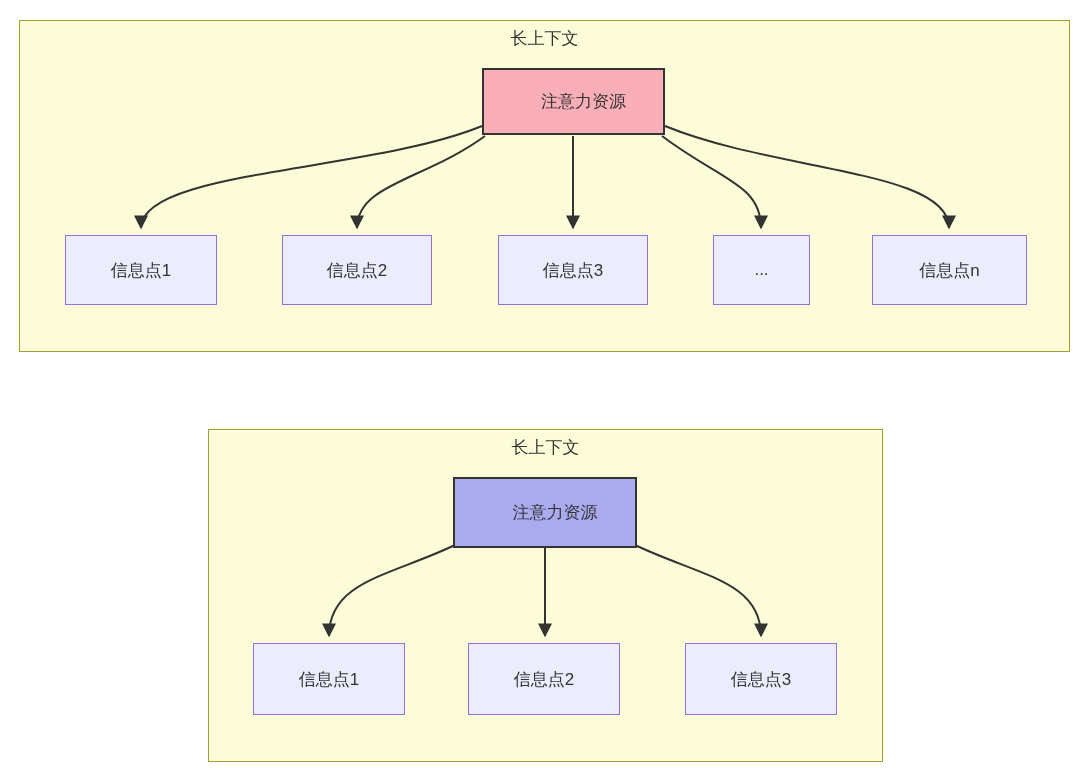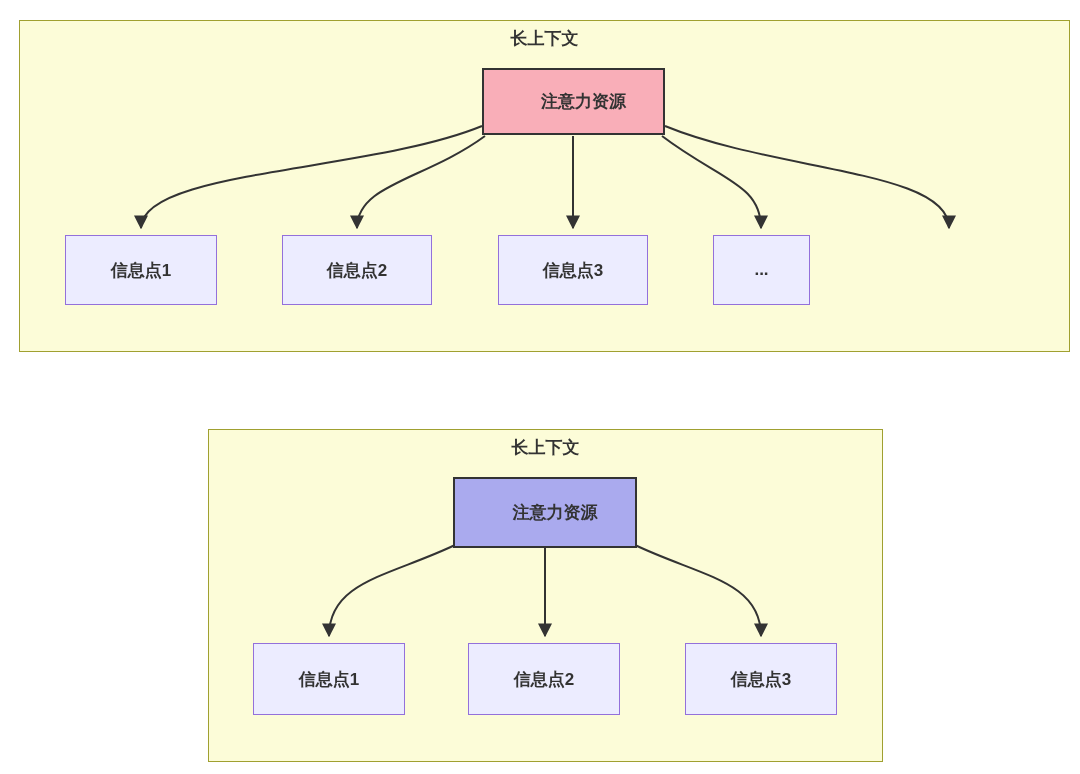--- a/index.html
+++ b/index.html
@@ -16,21 +16,20 @@
   * { box-sizing: border-box; }
   html, body { margin: 0; padding: 0; background: #ffffff; }
   .canvas {
     position: relative;
     width: 1080px;
     height: 774px;
     background: #ffffff;
     font-family: "Liberation Sans", "DejaVu Sans", sans-serif;
     color: var(--text);
     overflow: hidden;
-    font-weight: bold;
   }
   .edges {
     position: absolute;
     left: 0; top: 0;
     width: 1080px; height: 774px;
     z-index: 2;
     pointer-events: none;
   }
   .edges path.edge {
     fill: none;
@@ -110,19 +109,20 @@
     <path class="edge" d="M 455 545 C 390 576, 329 581, 329 636" marker-end="url(#arrowhead)"></path>
     <path class="edge" d="M 545 548 L 545 636" marker-end="url(#arrowhead)"></path>
     <path class="edge" d="M 635 545 C 700 576, 761 581, 761 636" marker-end="url(#arrowhead)"></path>
   </svg>
 
   <div class="node source n-src-long">注意力资源</div>
   <div class="node target n-l1">信息点1</div>
   <div class="node target n-l2">信息点2</div>
   <div class="node target n-l3">信息点3</div>
   <div class="node target n-l4">...</div>
+  <div class="node target n-l5">信息点n</div>
 
   <div class="node source n-src-short">注意力资源</div>
   <div class="node target n-s1">信息点1</div>
   <div class="node target n-s2">信息点2</div>
   <div class="node target n-s3">信息点3</div>
 
 </div>
 
 </body></html>

